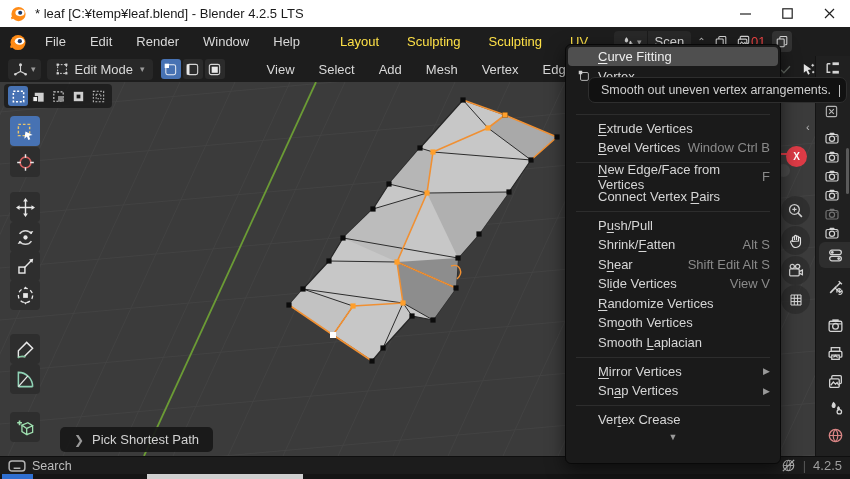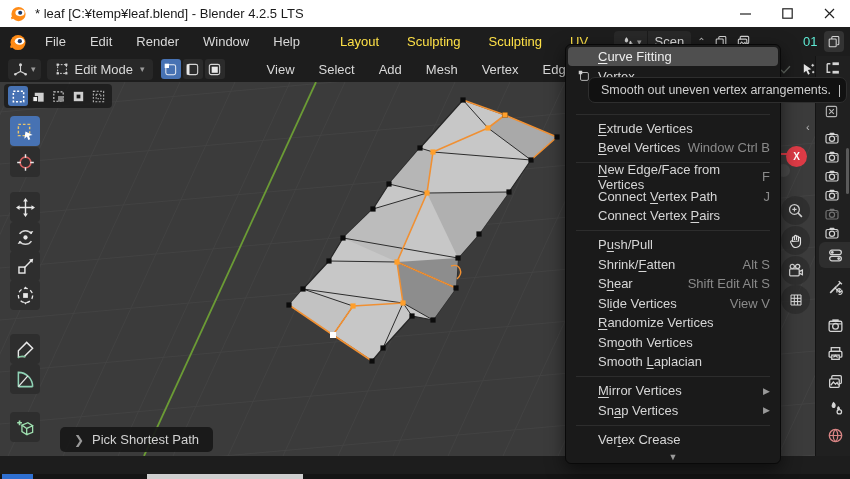--- a/index.html
+++ b/index.html
@@ -149,21 +149,21 @@
         </svg>
       </span>
     <span class="row" style="position:absolute; left:736px; top:4px; height:21px">
       <span class="icon">
           <svg width="15" height="15" viewBox="0 0 16 16" fill="none">
             <rect x="4.5" y="2.5" width="9" height="7.5" rx="1" stroke="#d4d4d4" stroke-width="1.2" fill="none"></rect>
             <rect x="2.5" y="5.5" width="9" height="8" rx="1" stroke="#d4d4d4" stroke-width="1.2" fill="#1d1d1d"></rect>
             <path d="M3.5,11.5 L6,8.5 L8,10.5 L9.5,9 L11,11.5" stroke="#d4d4d4" stroke-width="1.2" fill="none"></path>
           </svg>
         </span>
-      <span style="margin-left:52px; color:#5eead4">01</span>
+      <span style="color:#ef4444">01</span>
       <span class="pill icon" style="margin-left:7px; width:20px; justify-content:center; background:#333">
           <svg width="14" height="14" viewBox="0 0 16 16" fill="none">
             <rect x="2.5" y="4.5" width="8" height="9" rx="1" stroke="#d4d4d4" stroke-width="1.2" fill="none"></rect>
             <path d="M5.5,4.5 V2.8 a1,1 0 0 1 1,-1 h6 a1,1 0 0 1 1,1 v7.4 a1,1 0 0 1 -1,1 h-1" stroke="#d4d4d4" stroke-width="1.2" fill="none"></path>
           </svg>
         </span>
 
     </span>
   </div>
 
@@ -663,24 +663,20 @@
         <div class="mi">
           <span><u>B</u>evel Vertices</span>
           <span class="sc">Window Ctrl B</span>
         </div>
         <div class="msep"></div>
         <div class="mi">
           <span><u>N</u>ew Edge/Face from Vertices</span>
           <span class="sc">F</span>
         </div>
         <div class="mi">
-          <span>Connect <u>V</u>ertex Path</span>
-          <span class="sc">J</span>
-        </div>
-        <div class="mi">
           <span>Connect Vertex <u>P</u>airs</span>
         </div>
         <div class="msep"></div>
         <div class="mi">
           <span>P<u>u</u>sh/Pull</span>
         </div>
         <div class="mi">
           <span>Shrink/<u>F</u>atten</span>
           <span class="sc">Alt S</span>
         </div>
@@ -716,17 +712,37 @@
         </div>
         <div class="marrow">▼</div>
       </div>
   </div>
 
   <div id="tooltip" class="abs">
     <span>Smooth out uneven vertex arrangements.</span>
     <span class="cursorbar"></span>
   </div>
 
+  <div id="statusbar" class="abs">
+    <span class="icon" style="margin-left:8px">
+        <svg width="18" height="18" viewBox="0 0 16 16" fill="none">
+          <rect x="1" y="3.5" width="14" height="9" rx="2.5" stroke="#b5b5b5" stroke-width="1.3"></rect>
+          <path d="M5,10 H11" stroke="#b5b5b5" stroke-width="1.3"></path>
+        </svg>
+      </span>
+    <span style="margin-left:6px; font-size:12.5px">Search</span>
+    <span class="right" style="margin-right:8px">
+      <span class="icon">
+          <svg width="15" height="15" viewBox="0 0 16 16" fill="none">
+            <circle cx="8" cy="8" r="5.6" stroke="#b0b0b0" stroke-width="1.2"></circle>
+            <path d="M2.5,8 H13.5 M8,2.4 C5.3,5 5.3,11 8,13.6 M8,2.4 C10.7,5 10.7,11 8,13.6" stroke="#b0b0b0" stroke-width="1"></path>
+            <path d="M2,14 L14,2" stroke="#b0b0b0" stroke-width="1.5"></path>
+          </svg>
+        </span>
+      <span style="margin:0 7px; color:#555">|</span>
+      <span>4.2.5</span>
+    </span>
+  </div>
   <div id="taskbar" class="abs">
     <span class="abs" style="left:2px; top:0; width:31px; height:5px; background:#2f6fd0"></span>
     <span class="abs" style="left:147px; top:0; width:156px; height:5px; background:#cfcfcf"></span>
   </div>
 </div>
 
 </body></html>

